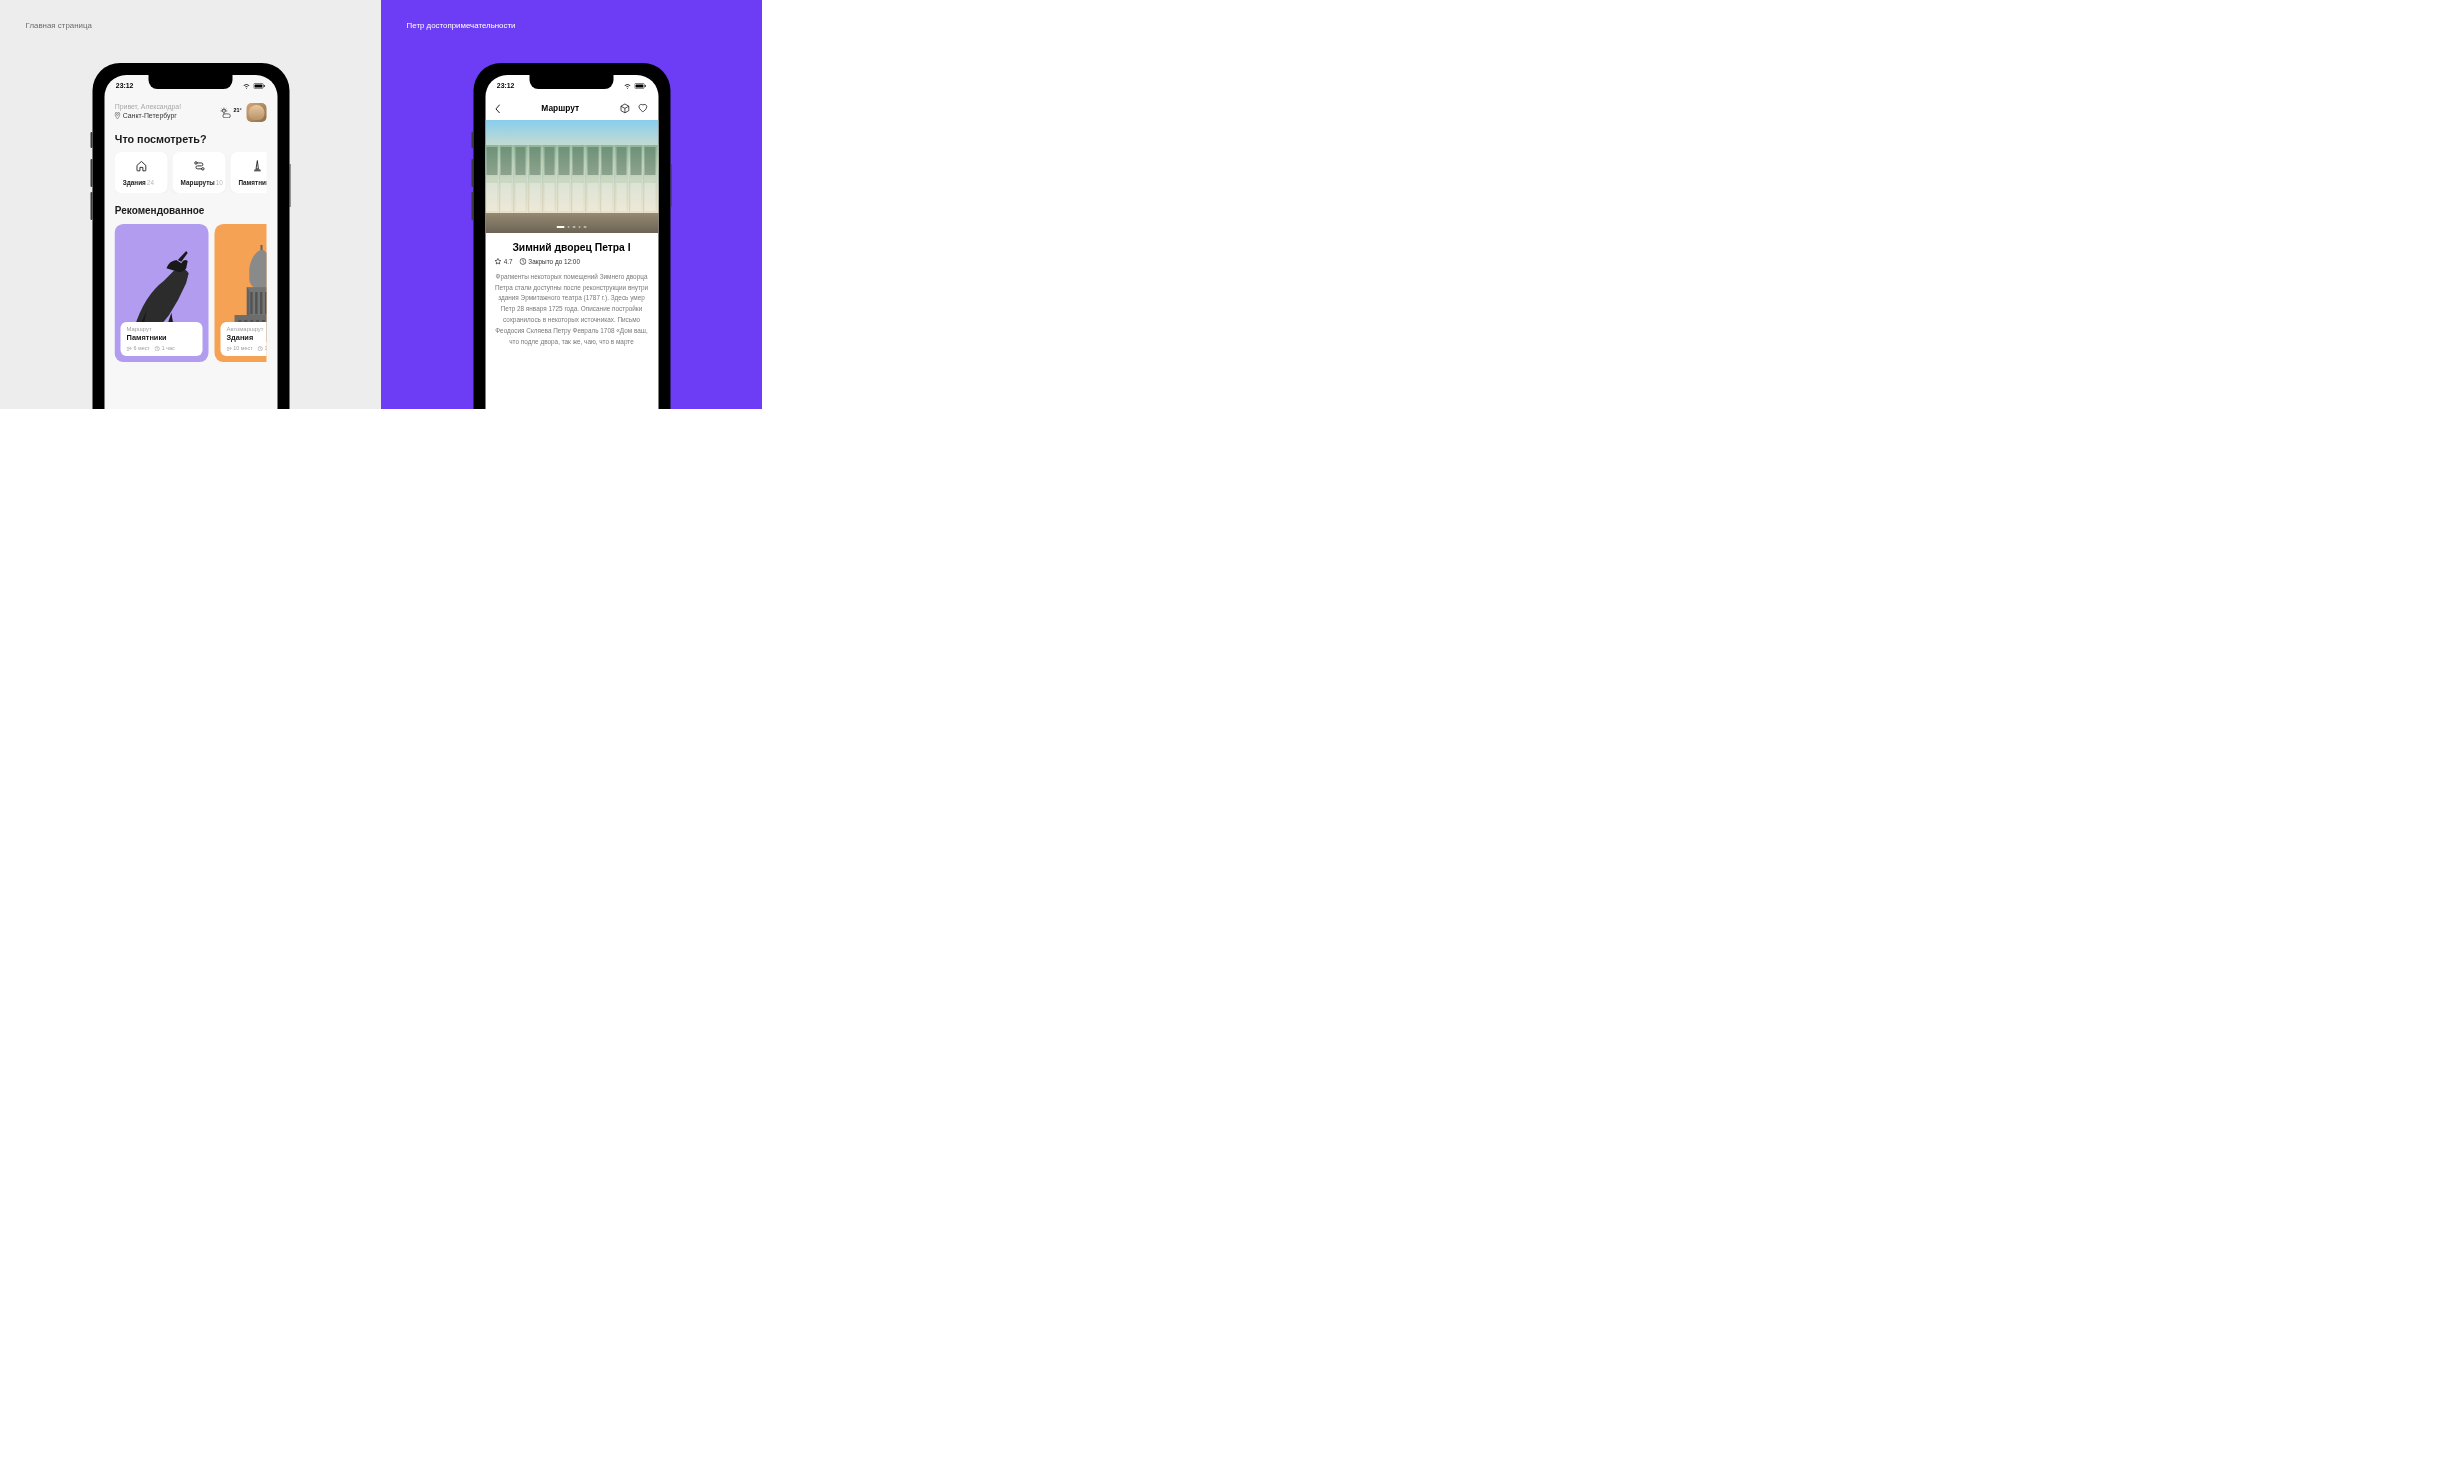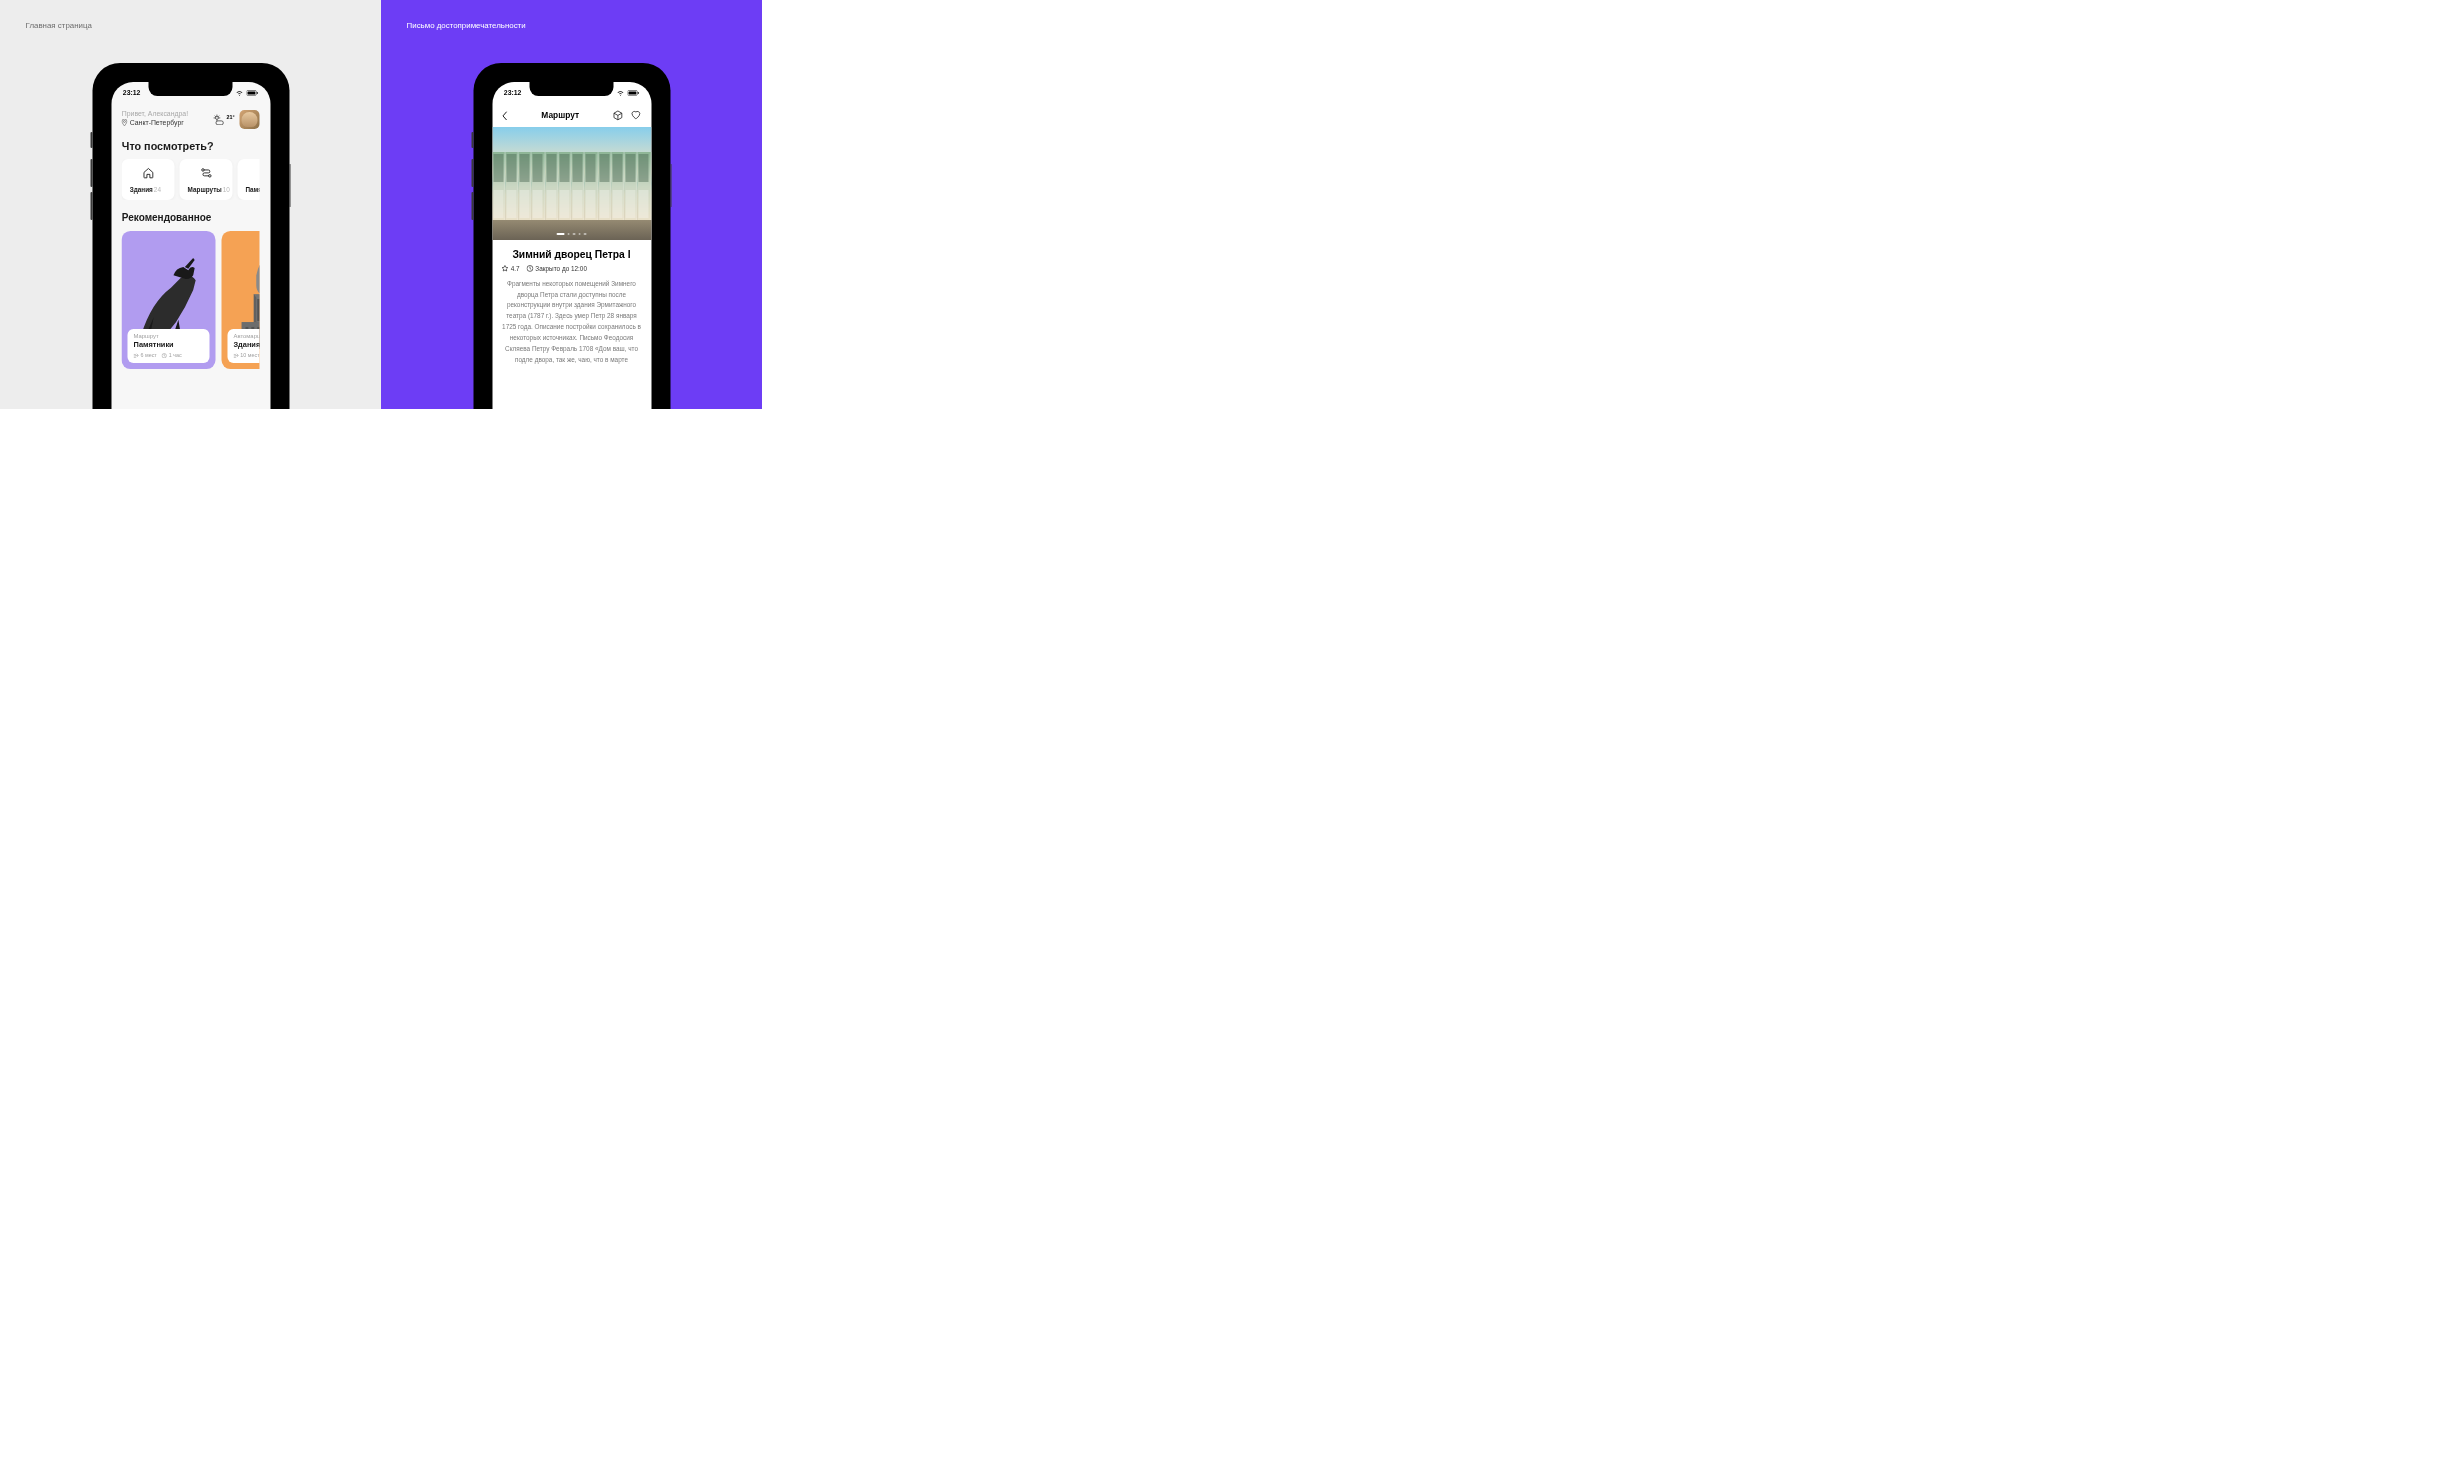--- a/index.html
+++ b/index.html
@@ -2,21 +2,21 @@
 <html style="font-size:7.9px"><head>
 <meta charset="utf-8">
 <style>
 * { margin: 0; padding: 0; box-sizing: border-box; font-family: -apple-system, BlinkMacSystemFont, 'Segoe UI', sans-serif; }
 body { width: 762px; height: 409px; display: flex; overflow: hidden; }
 .panel { height: 100%; position: relative; }
 .panel-left { width: 381px; background: #ededed; }
 .panel-right { width: 381px; background: #6d3df5; }
 .panel-label { position: absolute; top: 20.7px; left: 25.6px; font-size: 7.9px; color: #6d6d6d; }
 .panel-right .panel-label { color: #fff; }
-.phone { position: absolute; left: 50%; transform: translateX(-50%); top: 63px; width: 197px; height: 399px; background: #000; border-radius: 27.6px; padding: 19px; }
+.phone { position: absolute; left: 50%; transform: translateX(-50%); top: 63px; width: 197px; height: 399px; background: #000; border-radius: 27.6px; padding: 12px; }
 .phone-side-btn { position: absolute; background: #3a3a3a; border-radius: 1px; }
 .phone-side-btn.left1 { left: -1.5px; top: 69px; width: 1.5px; height: 15.8px; }
 .phone-side-btn.left2 { left: -1.5px; top: 96px; width: 1.5px; height: 27.6px; }
 .phone-side-btn.left3 { left: -1.5px; top: 129px; width: 1.5px; height: 27.6px; }
 .phone-side-btn.right1 { right: -1.5px; top: 101px; width: 1.5px; height: 43px; }
 .screen { width: 100%; height: 100%; background: #f7f7f7; border-radius: 21.7px; overflow: hidden; position: relative; }
 .panel-right .screen { background: #fff; }
 .notch { position: absolute; top: 0; left: 50%; transform: translateX(-50%); width: 84px; height: 13.8px; background: #000; border-radius: 0 0 8.9px 8.9px; z-index: 10; }
 .status-bar { position: absolute; top: 0; left: 0; right: 0; height: 21.7px; display: flex; justify-content: space-between; align-items: center; padding: 0 11.8px; z-index: 5; }
 .status-time { font-size: 6.9px; font-weight: 600; }
@@ -235,21 +235,21 @@
               </div>
             </div>
           </div>
         </div>
       </div>
     </div>
   </div>
 </div>
 
 <div class="panel panel-right">
-  <div class="panel-label">Письмо достопримечательности</div>
+  <div class="panel-label">Петр достопримечательности</div>
   <div class="phone">
     <div class="phone-side-btn left1"></div>
       <div class="phone-side-btn left2"></div>
       <div class="phone-side-btn left3"></div>
       <div class="phone-side-btn right1"></div>
     <div class="screen">
       <div class="notch"></div>
       <div class="status-bar">
         <span class="status-time">23:12</span>
         <span class="status-icons">

